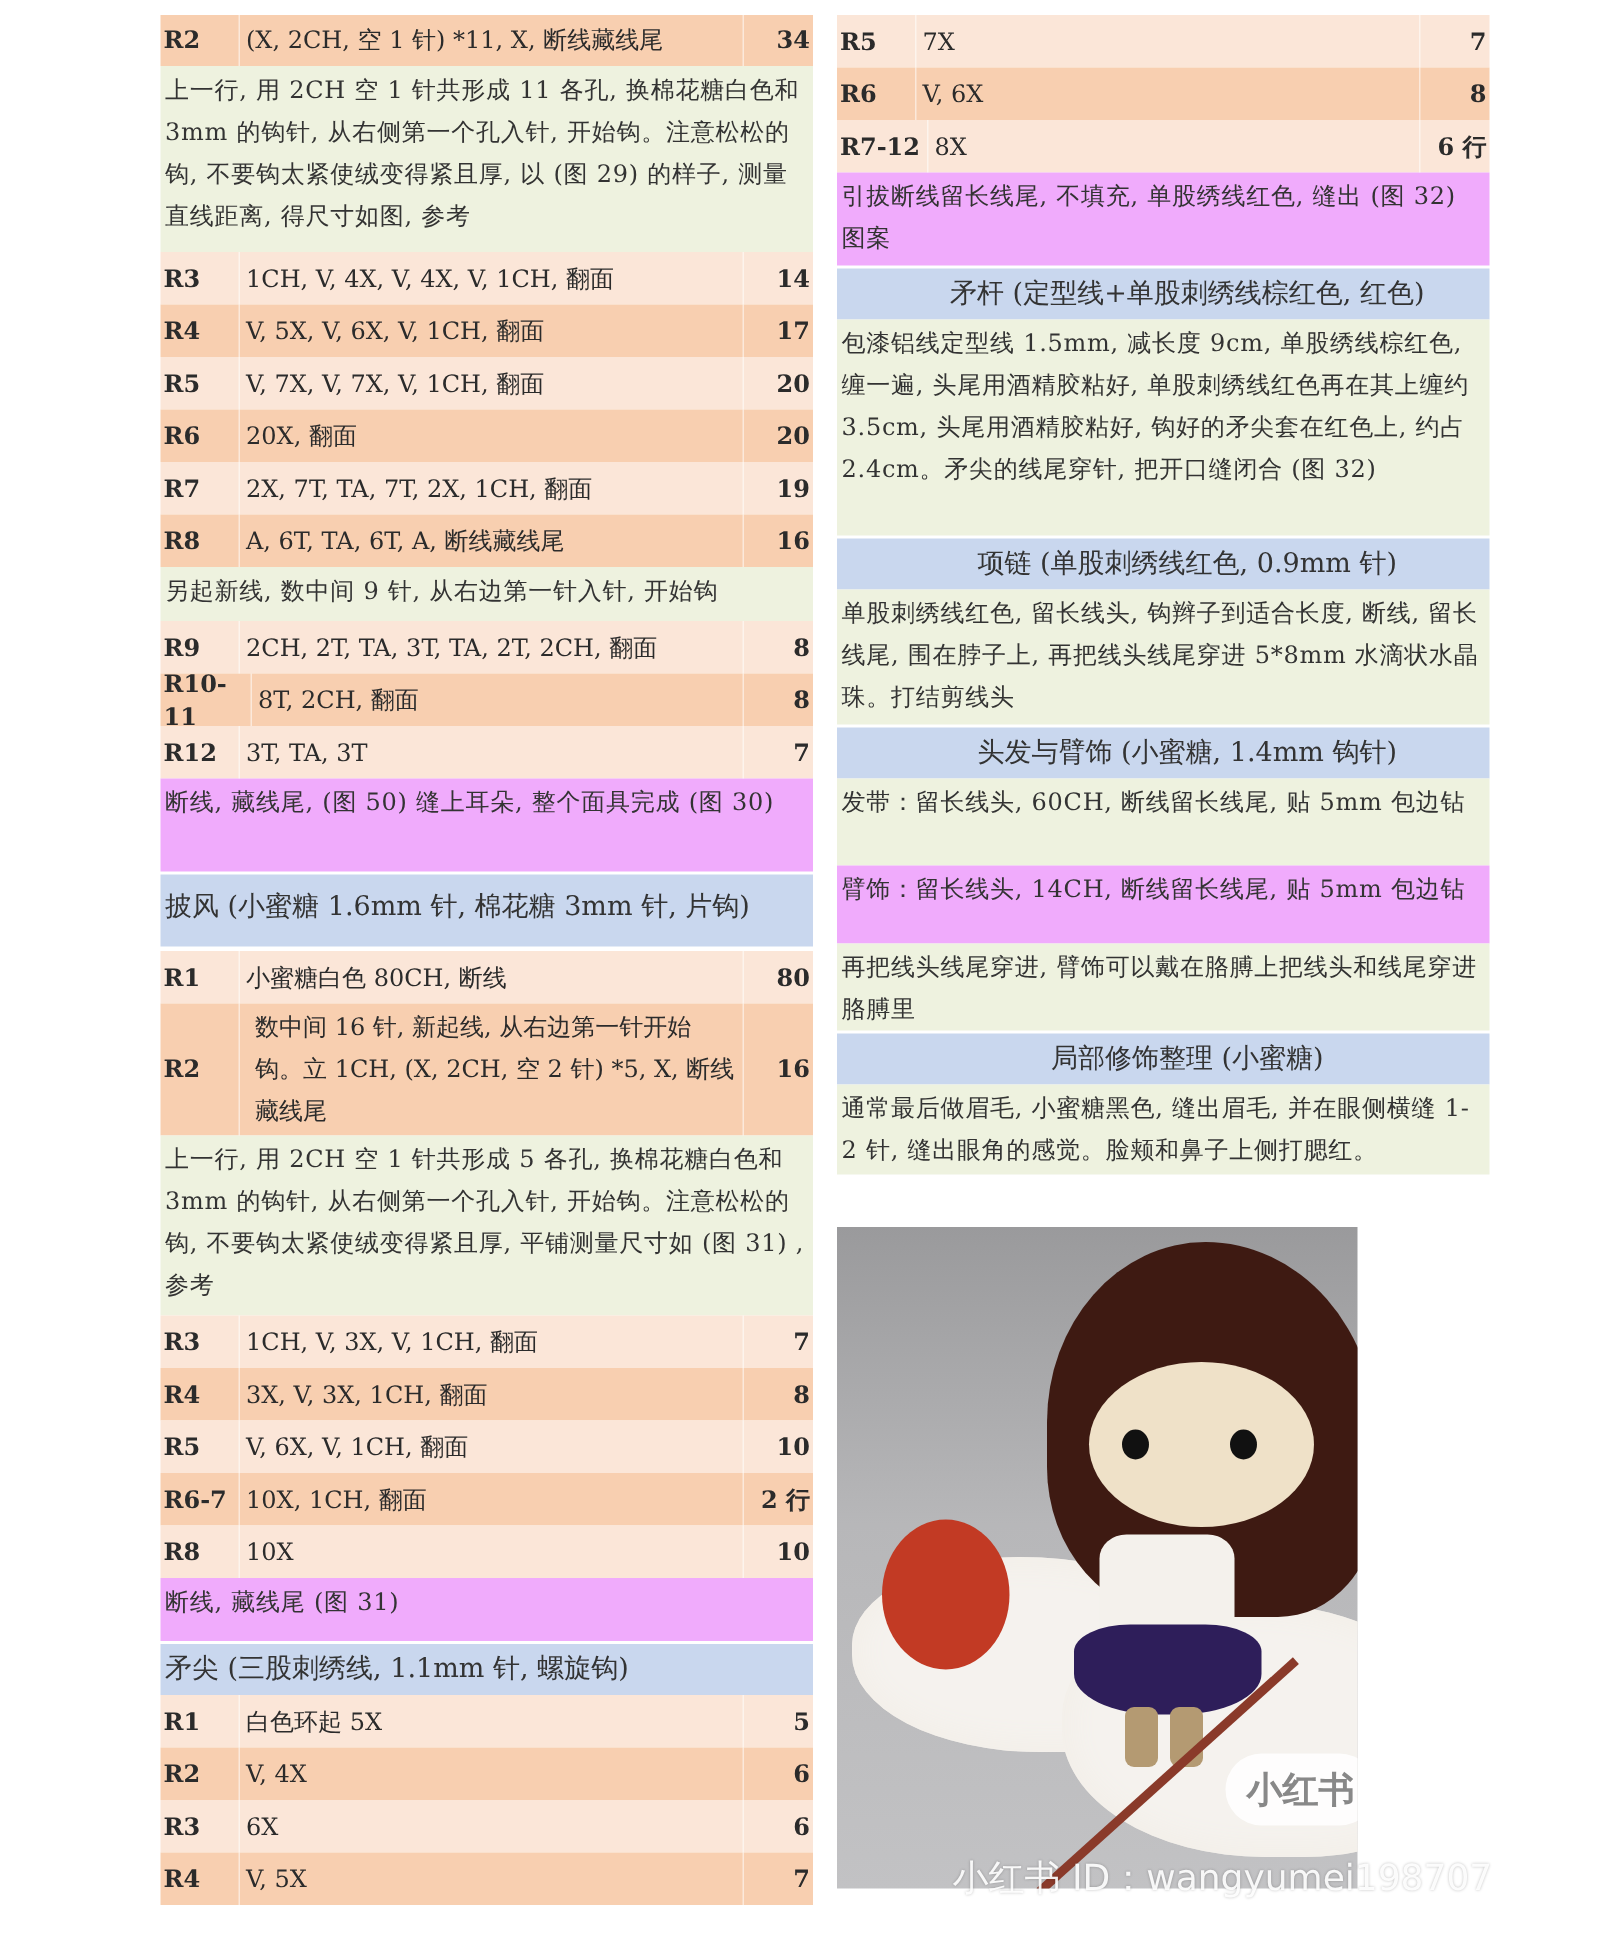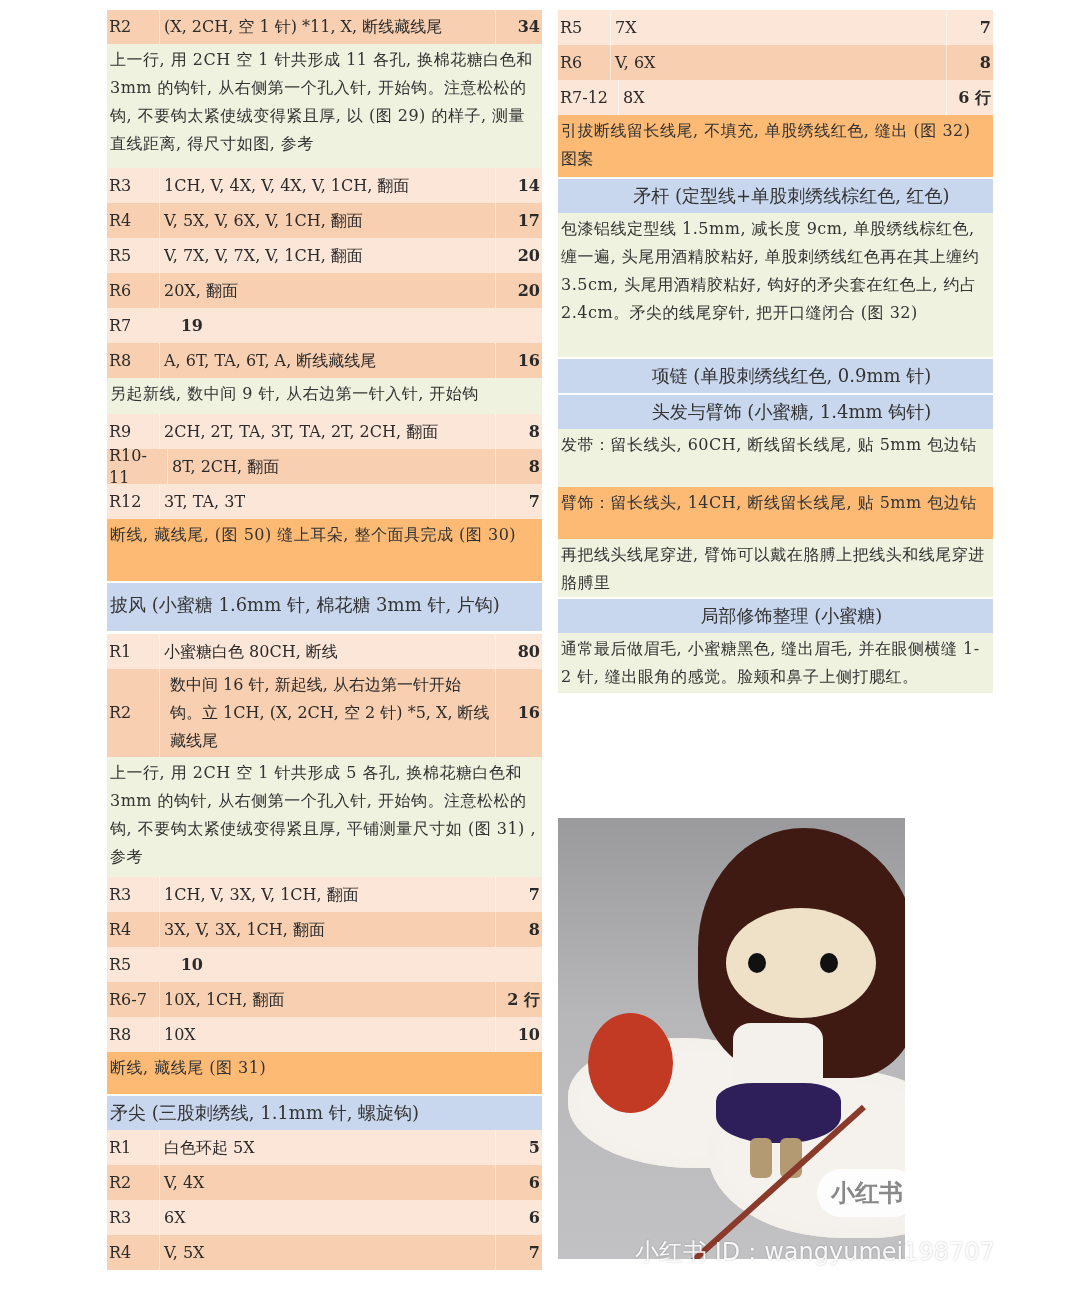--- a/index.html
+++ b/index.html
@@ -5,27 +5,27 @@
   * { box-sizing: border-box; margin: 0; padding: 0; }
   html, body { width: 1080px; height: 1302px; background: #ffffff; overflow: hidden; }
   body { position: relative; font-family: "DejaVu Serif", "Liberation Serif", serif; color: #2b2b2b; }
   .col { position: absolute; top: 10px; }
   .col-left { left: 107px; width: 435px; }
   .col-right { left: 558px; width: 435px; }
 
   .row { display: flex; align-items: center; font-size: 16px; line-height: 1.35; }
   .row.a { background: #fbe6d8; }
   .row.b { background: #f8cfb0; }
-  .row .lbl { width: 52px; padding-left: 2px; font-weight: normal; flex: 0 0 auto; }
+  .row .lbl { width: 52px; padding-left: 2px; font-weight: bold; flex: 0 0 auto; }
   .row .lbl.wide { width: 60px; }
   .row .ins { flex: 1; padding: 0 4px; border-left: 1px solid rgba(255,255,255,0.55); border-right: 1px solid rgba(255,255,255,0.55); min-height: 100%; display:flex; align-items:center;}
   .row .cnt { width: 46px; text-align: right; padding-right: 2px; font-weight: bold; flex: 0 0 auto; }
 
   .note { background: #eef2df; font-size: 16px; line-height: 28px; padding: 2px 3px; color: #333; letter-spacing: 0.5px; }
-  .note.g { background: #fdba74; }
+  .note.g { background: #f0abfc; }
   .hdr { background: #c9d7ee; font-size: 18px; line-height: 34px; padding: 0 3px; color: #333; }
   .hdr.center { text-align: center; padding-left: 35px; }
 
   .photo { position: absolute; left: 558px; top: 818px; width: 347px; height: 441px; background: linear-gradient(180deg, #9a9a9c 0%, #b7b7b9 45%, #c2c2c4 100%); overflow: hidden; }
   .fur { position: absolute; background: #f5f2ee; border-radius: 45% 55% 40% 50%; box-shadow: 0 0 18px 6px #f3efe9 inset; }
   .hair { position: absolute; background: #3e1a12; }
   .face { position: absolute; background: #efe1c8; border-radius: 50%; }
   .eye { position: absolute; width: 18px; height: 20px; background: #111; border-radius: 50%; }
   .mask { position: absolute; background: #c23a24; border-radius: 50%; }
   .skirt { position: absolute; background: #2e1e5a; border-radius: 30% 30% 45% 45%; }
@@ -61,20 +61,21 @@
         <span class="ins">V, 7X, V, 7X, V, 1CH, 翻面</span>
         <span class="cnt">20</span>
       </div>
     <div class="row b" style="height:35px">
         <span class="lbl">R6</span>
         <span class="ins">20X, 翻面</span>
         <span class="cnt">20</span>
       </div>
     <div class="row a" style="height:35px">
         <span class="lbl">R7</span>
+        <span class="ins">2X, 7T, TA, 7T, 2X, 1CH, 翻面</span>
         <span class="cnt">19</span>
       </div>
     <div class="row b" style="height:35px">
         <span class="lbl">R8</span>
         <span class="ins">A, 6T, TA, 6T, A, 断线藏线尾</span>
         <span class="cnt">16</span>
       </div>
   </div>
 
   <div class="note" style="height:36px">另起新线, 数中间 9 针, 从右边第一针入针, 开始钩</div>
@@ -119,20 +120,21 @@
         <span class="ins">1CH, V, 3X, V, 1CH, 翻面</span>
         <span class="cnt">7</span>
       </div>
     <div class="row b" style="height:35px">
         <span class="lbl">R4</span>
         <span class="ins">3X, V, 3X, 1CH, 翻面</span>
         <span class="cnt">8</span>
       </div>
     <div class="row a" style="height:35px">
         <span class="lbl">R5</span>
+        <span class="ins">V, 6X, V, 1CH, 翻面</span>
         <span class="cnt">10</span>
       </div>
     <div class="row b" style="height:35px">
         <span class="lbl">R6-7</span>
         <span class="ins">10X, 1CH, 翻面</span>
         <span class="cnt">2 行</span>
       </div>
     <div class="row a" style="height:35px">
         <span class="lbl">R8</span>
         <span class="ins">10X</span>
@@ -184,20 +186,21 @@
         <span class="ins">8X</span>
         <span class="cnt">6 行</span>
       </div>
   </div>
   <div class="note g" style="height:62px">引拔断线留长线尾, 不填充, 单股绣线红色, 缝出 (图 32) 图案</div>
 
   <div class="hdr center" style="height:34px;margin-top:2px">矛杆 (定型线+单股刺绣线棕红色, 红色)</div>
   <div class="note" style="height:144px">包漆铝线定型线 1.5mm, 减长度 9cm, 单股绣线棕红色, 缠一遍, 头尾用酒精胶粘好, 单股刺绣线红色再在其上缠约 3.5cm, 头尾用酒精胶粘好, 钩好的矛尖套在红色上, 约占 2.4cm。矛尖的线尾穿针, 把开口缝闭合 (图 32)</div>
 
   <div class="hdr center" style="height:34px;margin-top:2px">项链 (单股刺绣线红色, 0.9mm 针)</div>
+  <div class="note" style="height:90px">单股刺绣线红色, 留长线头, 钩辫子到适合长度, 断线, 留长线尾, 围在脖子上, 再把线头线尾穿进 5*8mm 水滴状水晶珠。打结剪线头</div>
 
   <div class="hdr center" style="height:34px;margin-top:2px">头发与臂饰 (小蜜糖, 1.4mm 钩针)</div>
   <div class="note" style="height:58px">发带：留长线头, 60CH, 断线留长线尾, 贴 5mm 包边钻</div>
   <div class="note g" style="height:52px">臂饰：留长线头, 14CH, 断线留长线尾, 贴 5mm 包边钻</div>
   <div class="note" style="height:58px">再把线头线尾穿进, 臂饰可以戴在胳膊上把线头和线尾穿进胳膊里</div>
 
   <div class="hdr center" style="height:34px;margin-top:2px">局部修饰整理 (小蜜糖)</div>
   <div class="note" style="height:60px">通常最后做眉毛, 小蜜糖黑色, 缝出眉毛, 并在眼侧横缝 1-2 针, 缝出眼角的感觉。脸颊和鼻子上侧打腮红。</div>
 </div>
 

